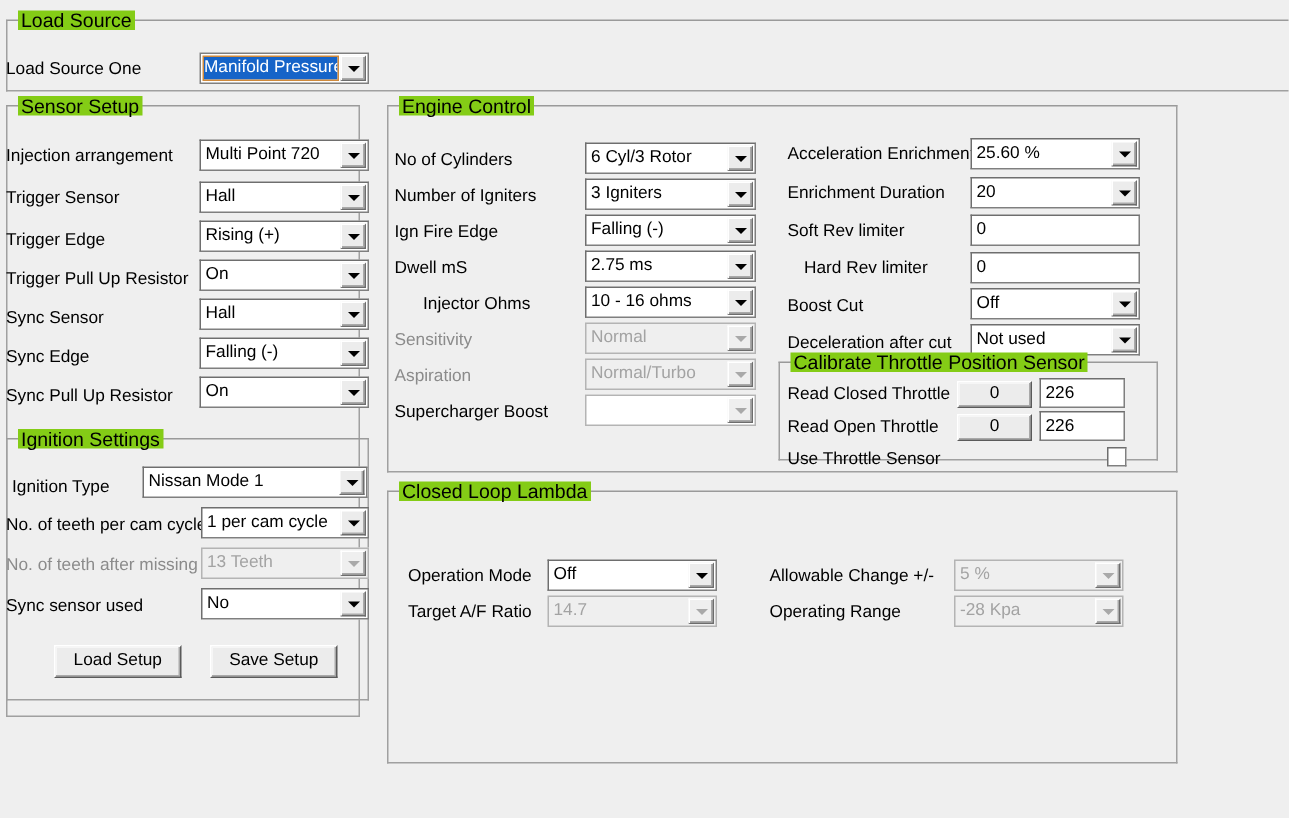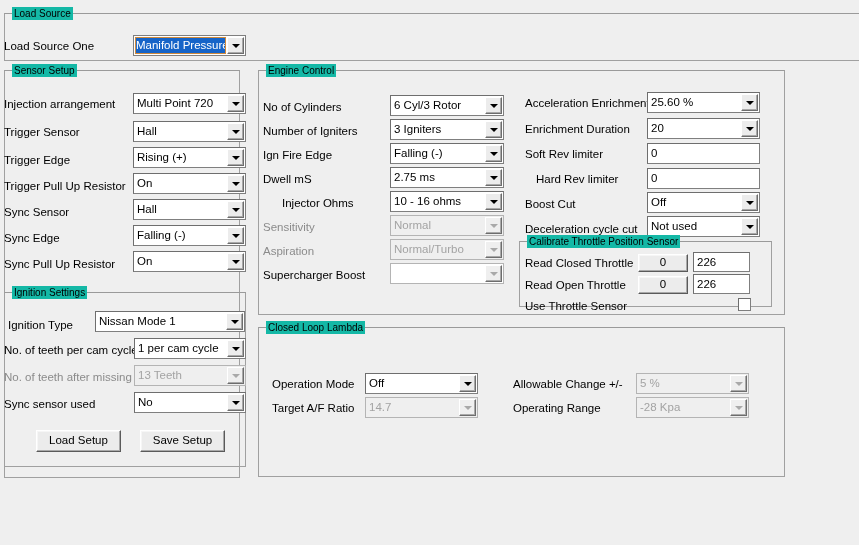--- a/index.html
+++ b/index.html
@@ -23,23 +23,23 @@
     position: absolute;
     border: 1px solid #a0a0a0;
     border-top-color: #9a9a9a;
     box-sizing: border-box;
     background: transparent;
   }
   .group > .gtitle {
     position: absolute;
     top: -7px;
     left: 7px;
-    background: #14b8a6;
+    background: #84cc16;
     padding: 0 2px;
-    font-size: 10px;
+    font-size: 13px;
     line-height: 13px;
     color: #000;
     white-space: nowrap;
   }
 
   
   .lbl {
     position: absolute;
     font-size: 11.5px;
     line-height: 14px;
@@ -380,21 +380,21 @@
   </div>
 
   <div class="lbl" style="left:525px; top:197px;">Boost Cut</div>
   <div class="combo" style="left:647px; top:192px; width:113px;">
     <div class="ctext">Off</div>
     <div class="cbtn">
         <div class="arrow"></div>
       </div>
   </div>
 
-  <div class="lbl" style="left:525px; top:222px;">Deceleration cycle cut</div>
+  <div class="lbl" style="left:525px; top:222px;">Deceleration after cut</div>
   <div class="combo" style="left:647px; top:216px; width:113px;">
     <div class="ctext">Not used</div>
     <div class="cbtn">
         <div class="arrow"></div>
       </div>
   </div>
 
   <div class="group" style="left:519px; top:241px; width:253px; height:66px;text-align:right;">
     <div class="gtitle">Calibrate Throttle Position Sensor</div>
   </div>
@@ -411,21 +411,21 @@
   <div class="btn" style="left:638px; top:276px; width:50px; height:18px;">
     <span>0</span>
   </div>
   <div class="tinput" style="left:693px; top:274px; width:57px; height:20px;">
     <div class="ctext">226</div>
   </div>
 
   <div class="lbl" style="left:525px; top:299px;">Use Throttle Sensor</div>
   <div class="chk" style="left:738px; top:298px;"></div>
 
-  <div class="group" style="left:258px; top:327px; width:527px; height:150px;">
+  <div class="group" style="left:258px; top:327px; width:527px; height:182px;">
     <div class="gtitle">Closed Loop Lambda</div>
   </div>
 
   <div class="lbl" style="left:272px; top:377px;">Operation Mode</div>
   <div class="combo" style="left:365px; top:373px; width:113px;">
     <div class="ctext">Off</div>
     <div class="cbtn">
         <div class="arrow"></div>
       </div>
   </div>

